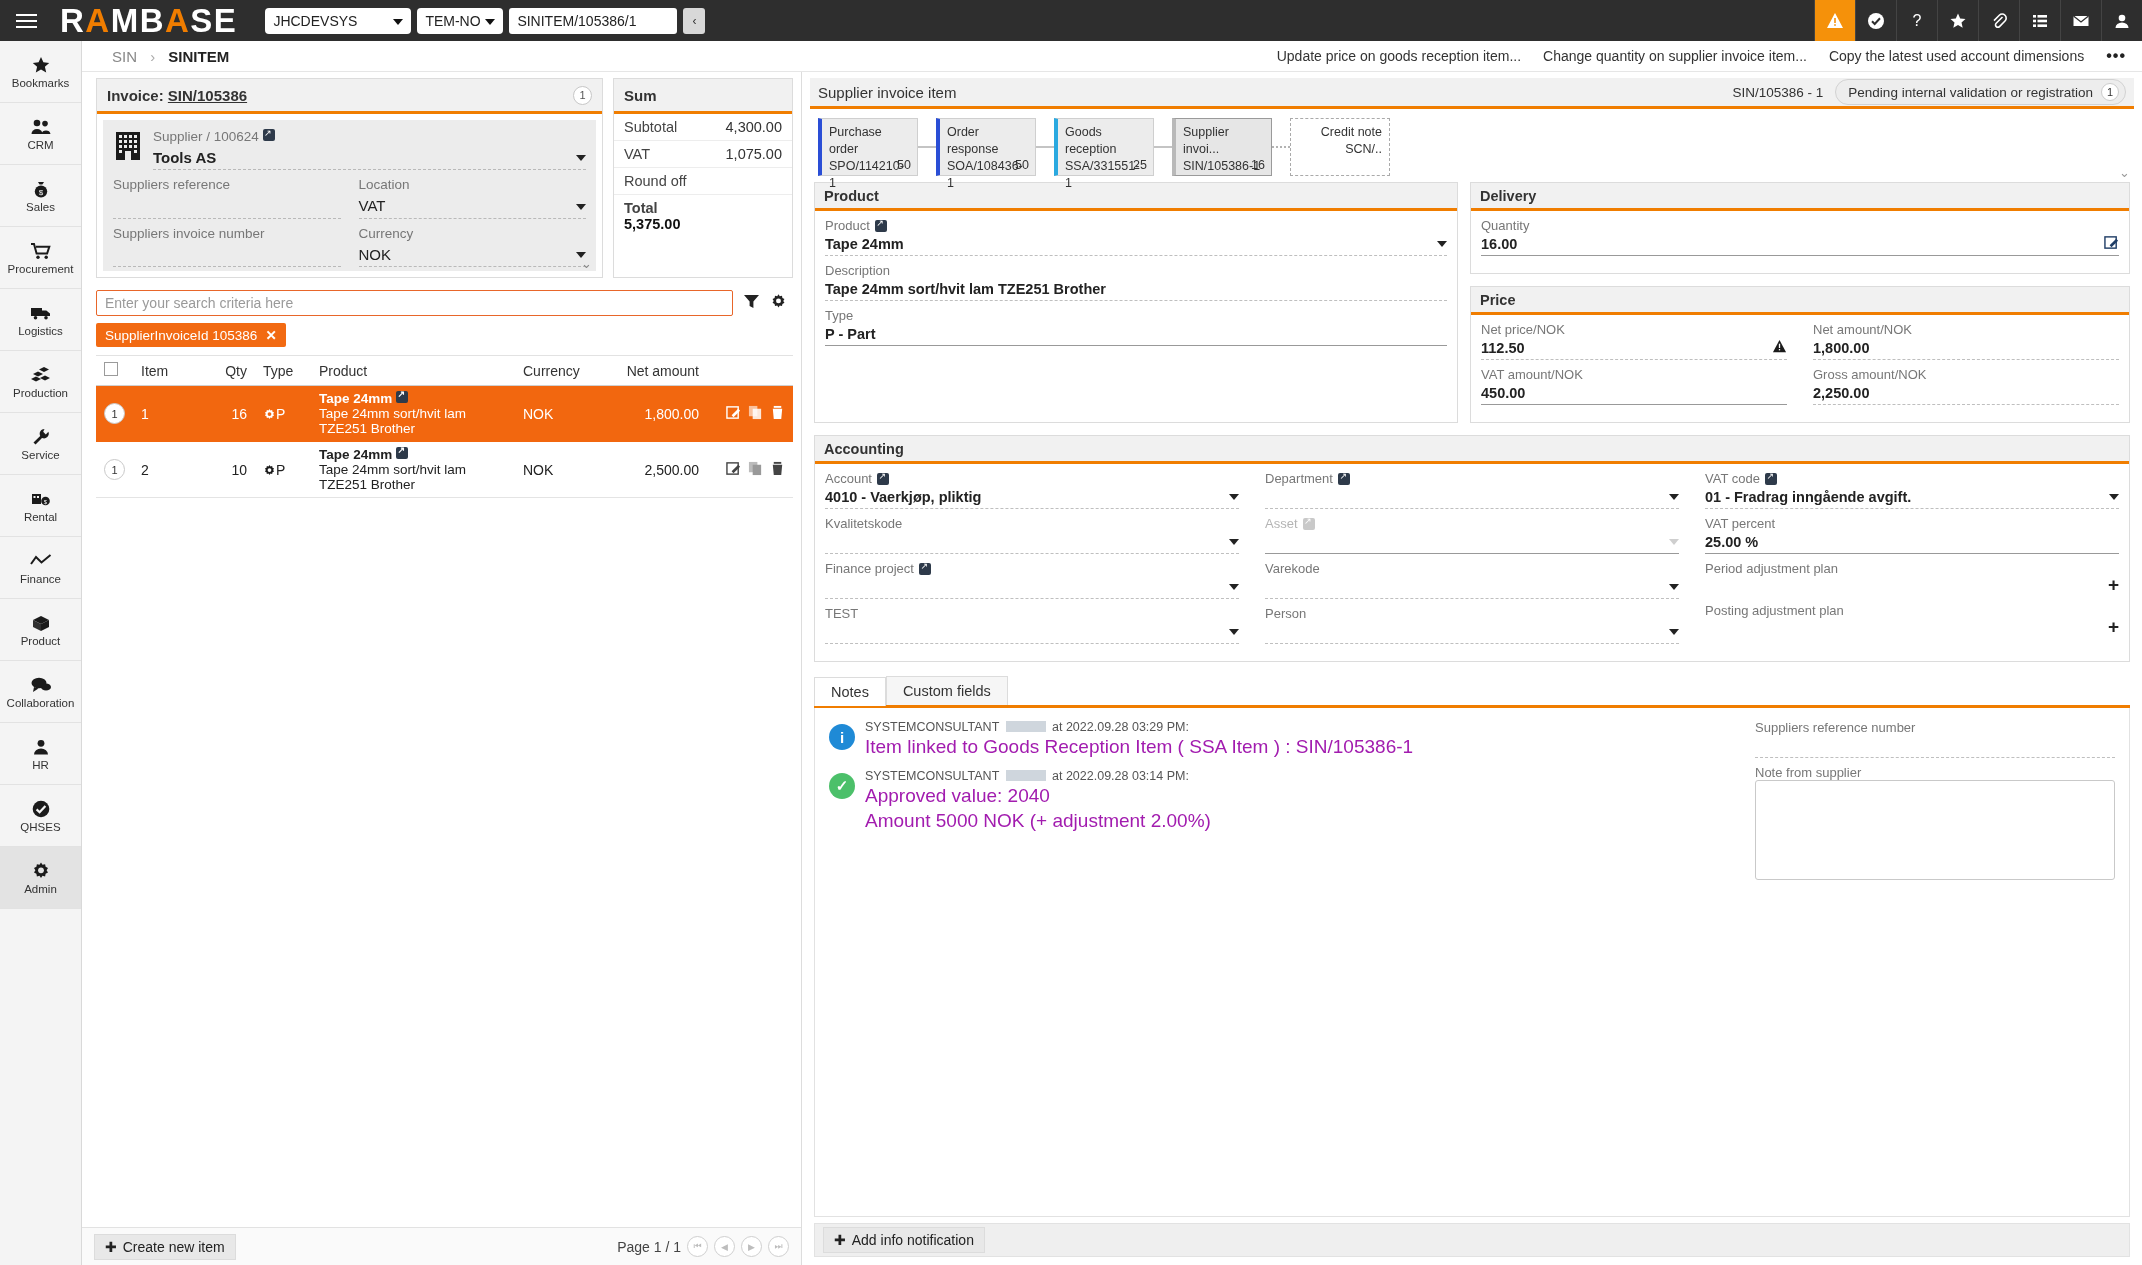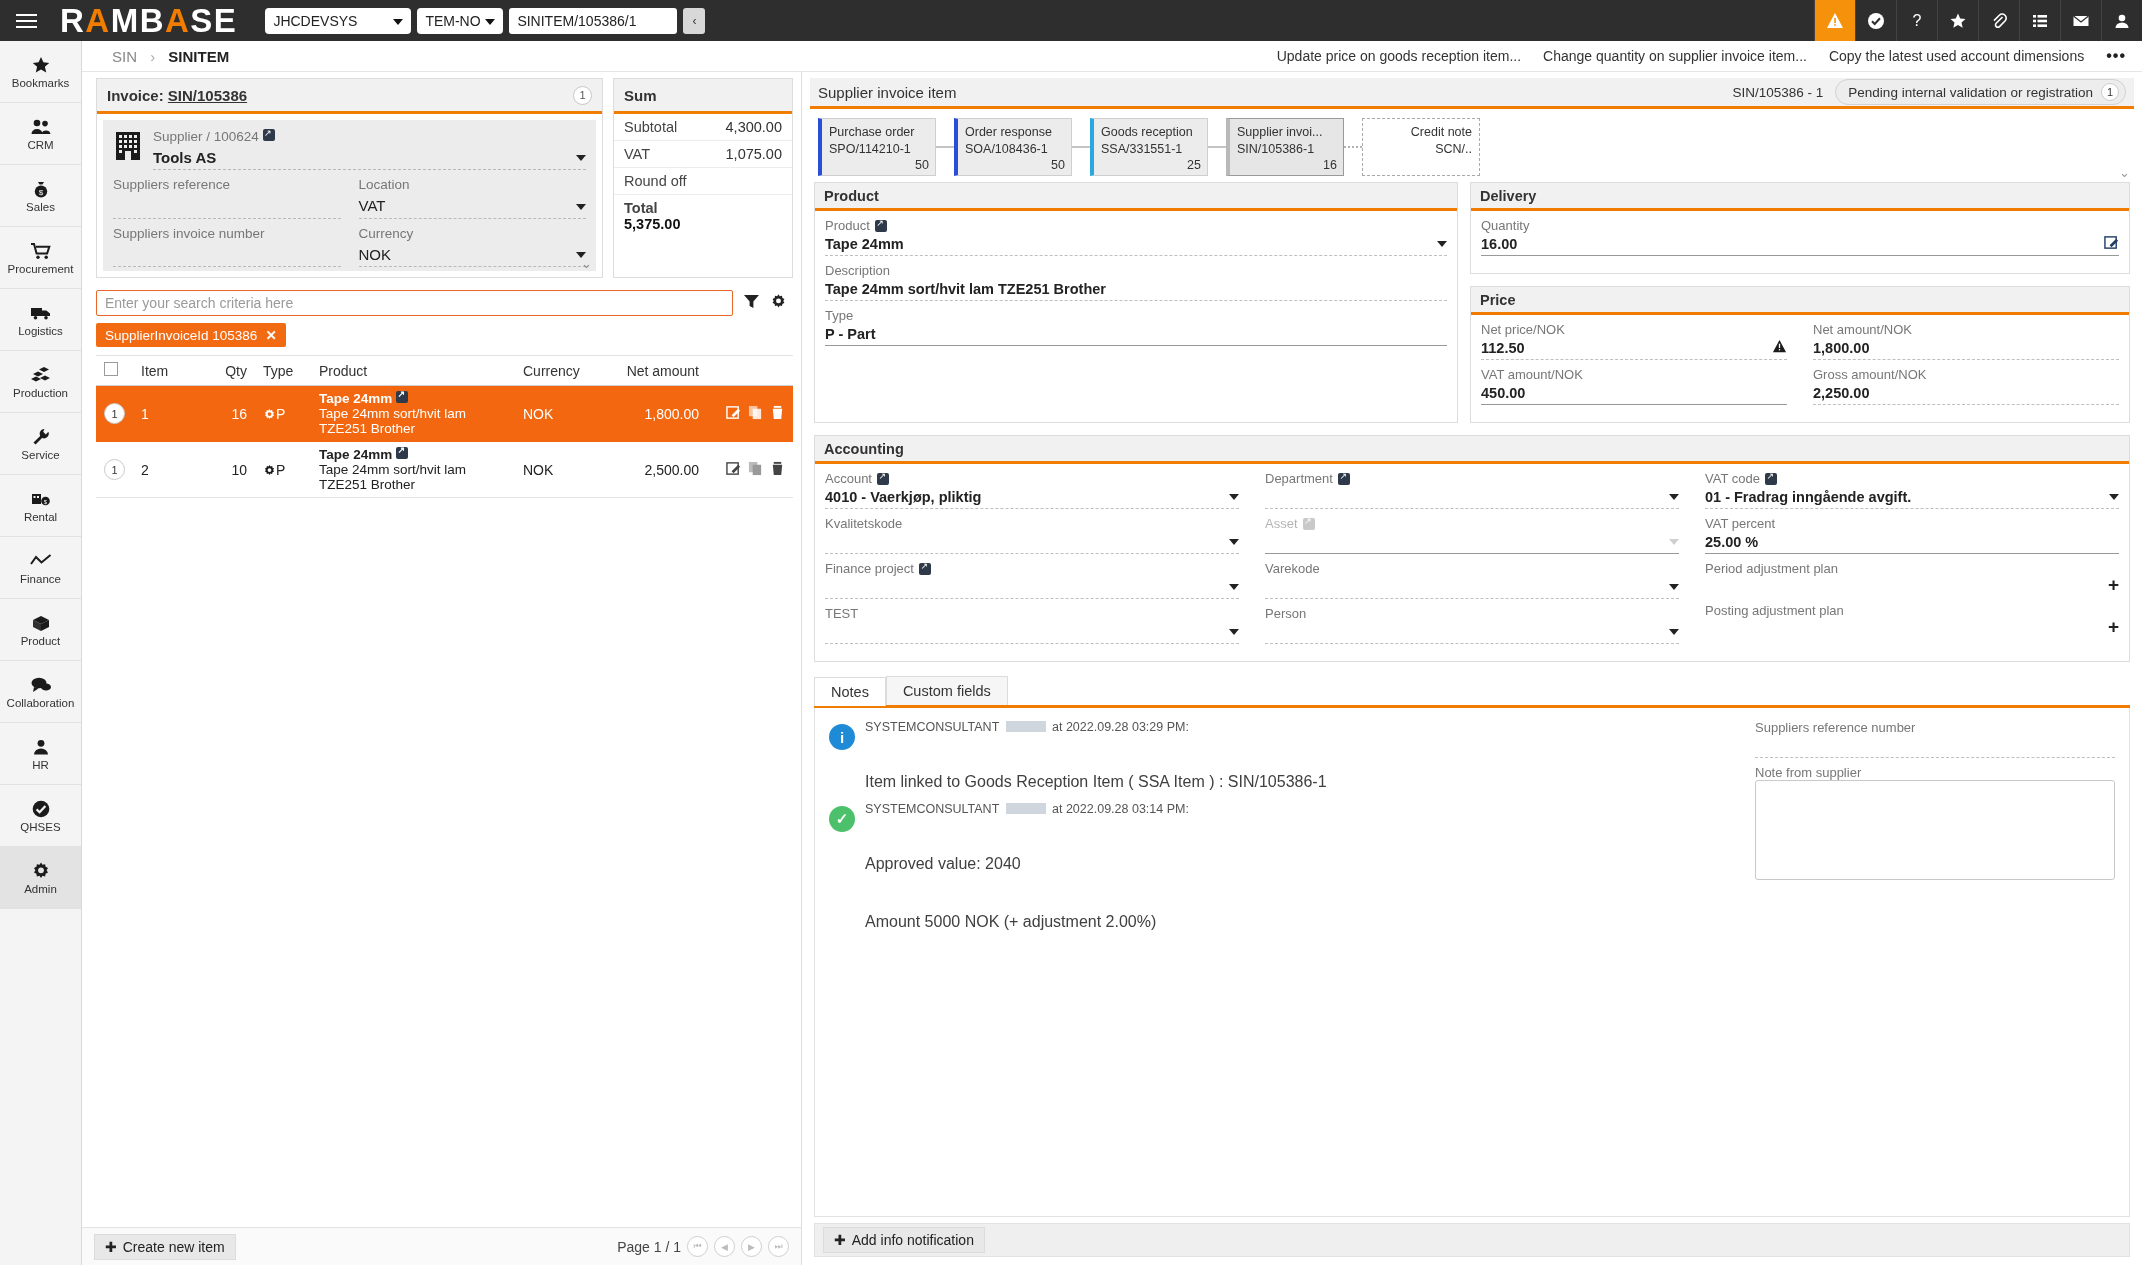--- a/index.html
+++ b/index.html
@@ -146,21 +146,21 @@
   .rp-hd .right { margin-left:auto; display:flex; align-items:center; gap:12px;
      font-size:13.5px; }
   .statuspill { background:#ededed; border:1px solid #d2d2d2; border-radius:13px;
      padding:3px 6px 3px 12px; display:flex; align-items:center; gap:8px; }
   .statuspill .n { width:18px; height:18px; border-radius:50%; background:#fff;
      border:1px solid #ccc; font-size:11px; display:flex; align-items:center;
      justify-content:center; }
 
   .flow { display:flex; align-items:center; padding:9px 4px 6px 8px;
      position:relative; }
-  .step { width:118px; height:58px; background:#ececec; border:1px solid #cfcfcf;
+  .step { width:100px; height:58px; background:#ececec; border:1px solid #cfcfcf;
      border-left:4px solid #2a4ed6; position:relative; padding:5px 7px;
      font-size:12.5px; color:#333; cursor:pointer; }
   .step.cyan { border-left-color:#2aa9e0; }
   .step.current { background:#e6e6e6; border:1px solid #9a9a9a; border-left:4px solid #b9b9b9;}
   .step .qty { position:absolute; right:6px; bottom:3px; font-size:12.5px; }
   .step .l1 { line-height:1.35; }
   .step.dashed { background:#fff; border:1px dashed #aaa;text-align:right; }
   .connector { width:18px; height:2px; background:#c4c4c4; }
   .connector.dot { background:transparent; border-top:2px dotted #b3b3b3; }
   .flow-chev { position:absolute; right:4px; bottom:2px; color:#999; font-size:13px;}
@@ -207,21 +207,21 @@
   .notelist { flex:1; }
   .note { display:flex; gap:10px; margin-bottom:9px; }
   .nico { width:26px; height:26px; border-radius:50%; color:#fff; font-weight:bold;
      display:flex; align-items:center; justify-content:center; font-size:15px;
      flex:0 0 26px; margin-top:4px;}
   .nico.info { background:#1f8ad6; }
   .nico.ok { background:#4cc06a; }
   .nmeta { font-size:12.5px; color:#555; }
   .nmeta .redact { display:inline-block; width:40px; height:11px;
      background:#cfd6dd; vertical-align:-1px; margin:0 3px; }
-  .ntext { font-size:16px; color:#404040; line-height:1.35;margin-top:37px; }
+  .ntext { font-size:19px; color:#a21caf; line-height:1.35; }
   .noteside { width:360px; }
   .ta { width:100%; height:100px; border:1px solid #c9c9c9; border-radius:3px;
      resize:none; font-family:"Liberation Sans",sans-serif; font-size:14px; }
   .rp-foot { margin-top:auto; padding:6px 4px 8px 4px; }
   .addbar { background:#efefef; border:1px solid #e2e2e2; height:34px;
      display:flex; align-items:center; padding:0 8px; }
 </style>
 </head>
 <body>
 

